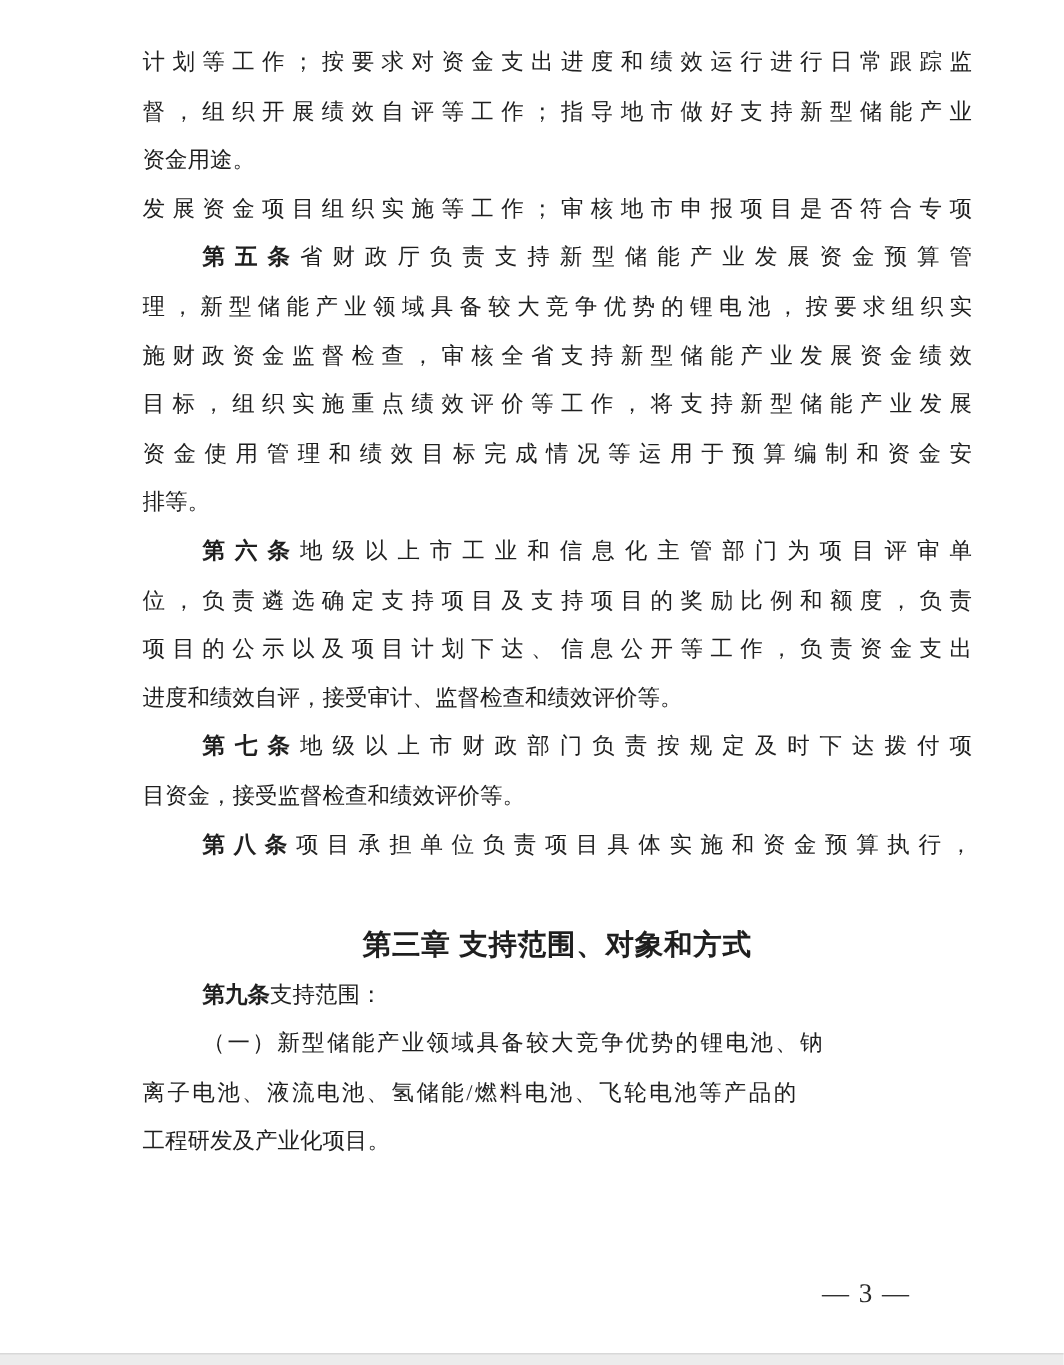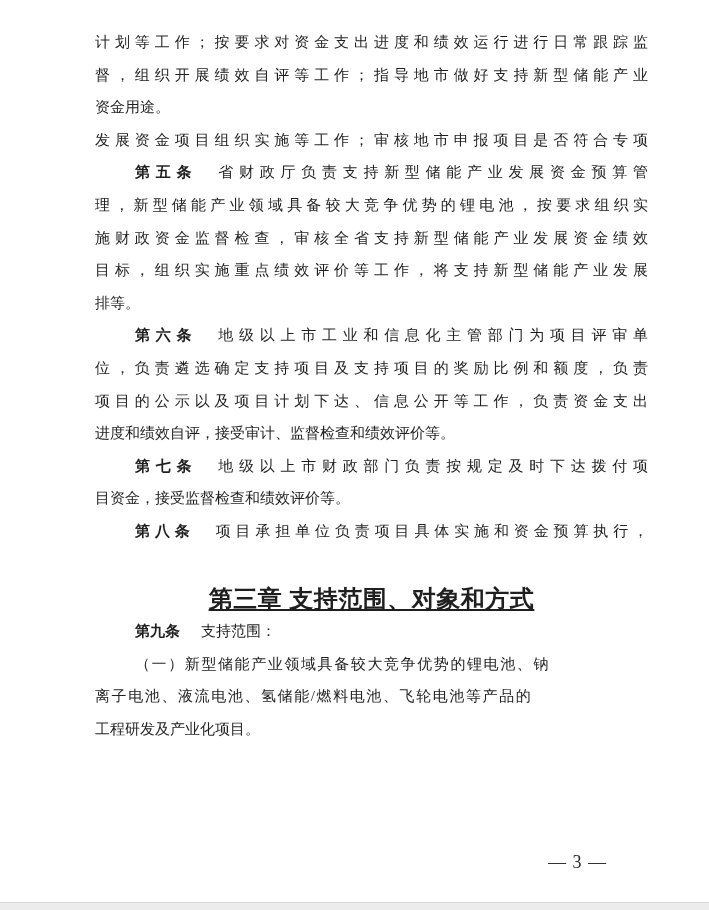--- a/index.html
+++ b/index.html
@@ -44,28 +44,26 @@
   .row.spaced {
     letter-spacing: 1.6px;
   }
   .row.blank {
     height: 35px;
   }
   .row.chapter {
     text-align: center;
     font-weight: bold;
     font-family: "Liberation Sans", "DejaVu Sans", sans-serif;
-    font-size: 24px;
+    font-size: 19px;
     letter-spacing: 0.5px;
-    text-decoration: underline;
   }
   .article-label {
     font-weight: bold;
     font-family: "Liberation Sans", "DejaVu Sans", sans-serif;
-    margin-right: 21px;
   }
   .footer-page-number {
     position: absolute;
     top: 852px;
     right: 102px;
     font-size: 18px;
     letter-spacing: 1px;
     color: #2a2a2a;
   }
   .bottom-scan-edge {
@@ -84,20 +82,21 @@
 <div class="page">
   <div class="text-block" id="doc-body">
       <div class="row justify">计划等工作；按要求对资金支出进度和绩效运行进行日常跟踪监</div>
       <div class="row justify">督，组织开展绩效自评等工作；指导地市做好支持新型储能产业</div>
       <div class="row">资金用途。</div>
       <div class="row justify">发展资金项目组织实施等工作；审核地市申报项目是否符合专项</div>
       <div class="row indent justify"><span class="article-label">第五条</span><span>省财政厅负责支持新型储能产业发展资金预算管</span></div>
       <div class="row justify">理，新型储能产业领域具备较大竞争优势的锂电池，按要求组织实</div>
       <div class="row justify">施财政资金监督检查，审核全省支持新型储能产业发展资金绩效</div>
       <div class="row justify">目标，组织实施重点绩效评价等工作，将支持新型储能产业发展</div>
+      <div class="row justify">资金使用管理和绩效目标完成情况等运用于预算编制和资金安</div>
       <div class="row">排等。</div>
       <div class="row indent justify"><span class="article-label">第六条</span><span>地级以上市工业和信息化主管部门为项目评审单</span></div>
       <div class="row justify">位，负责遴选确定支持项目及支持项目的奖励比例和额度，负责</div>
       <div class="row justify">项目的公示以及项目计划下达、信息公开等工作，负责资金支出</div>
       <div class="row">进度和绩效自评，接受审计、监督检查和绩效评价等。</div>
       <div class="row indent justify"><span class="article-label">第七条</span><span>地级以上市财政部门负责按规定及时下达拨付项</span></div>
       <div class="row">目资金，接受监督检查和绩效评价等。</div>
       <div class="row indent justify"><span class="article-label">第八条</span><span>项目承担单位负责项目具体实施和资金预算执行，</span></div>
       <div class="row blank"></div>
       <div class="row chapter">第三章 支持范围、对象和方式</div>

